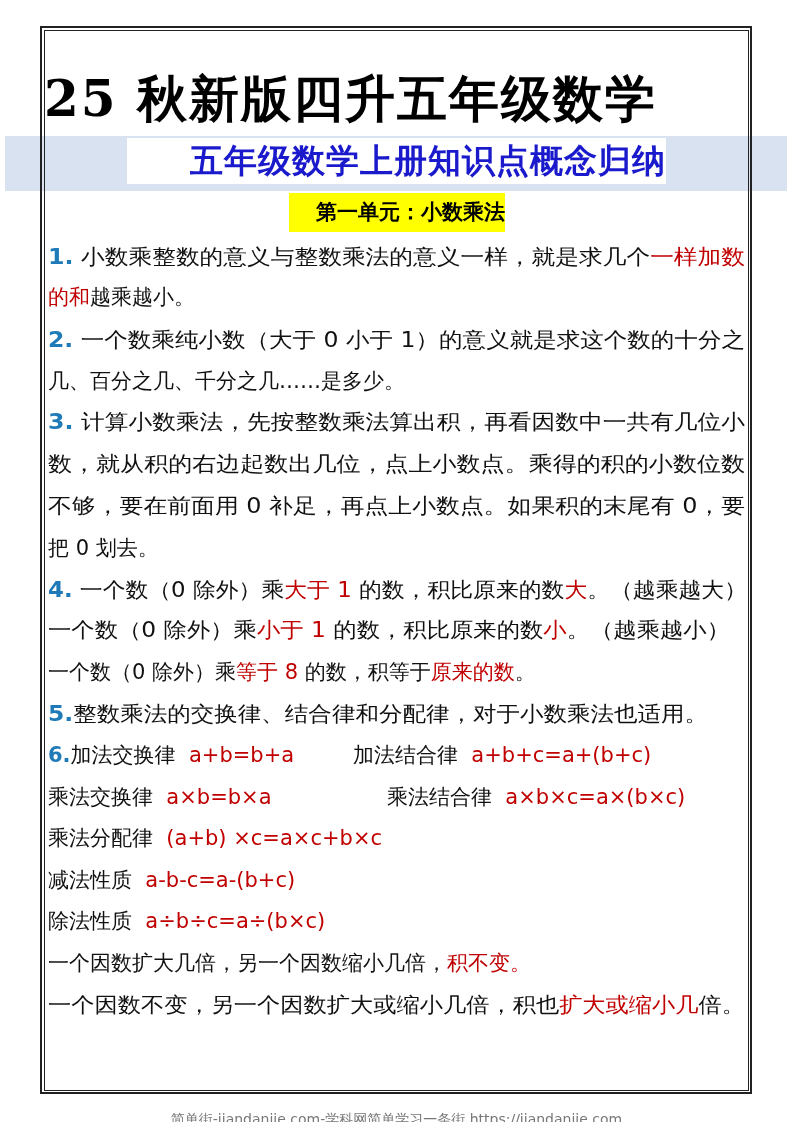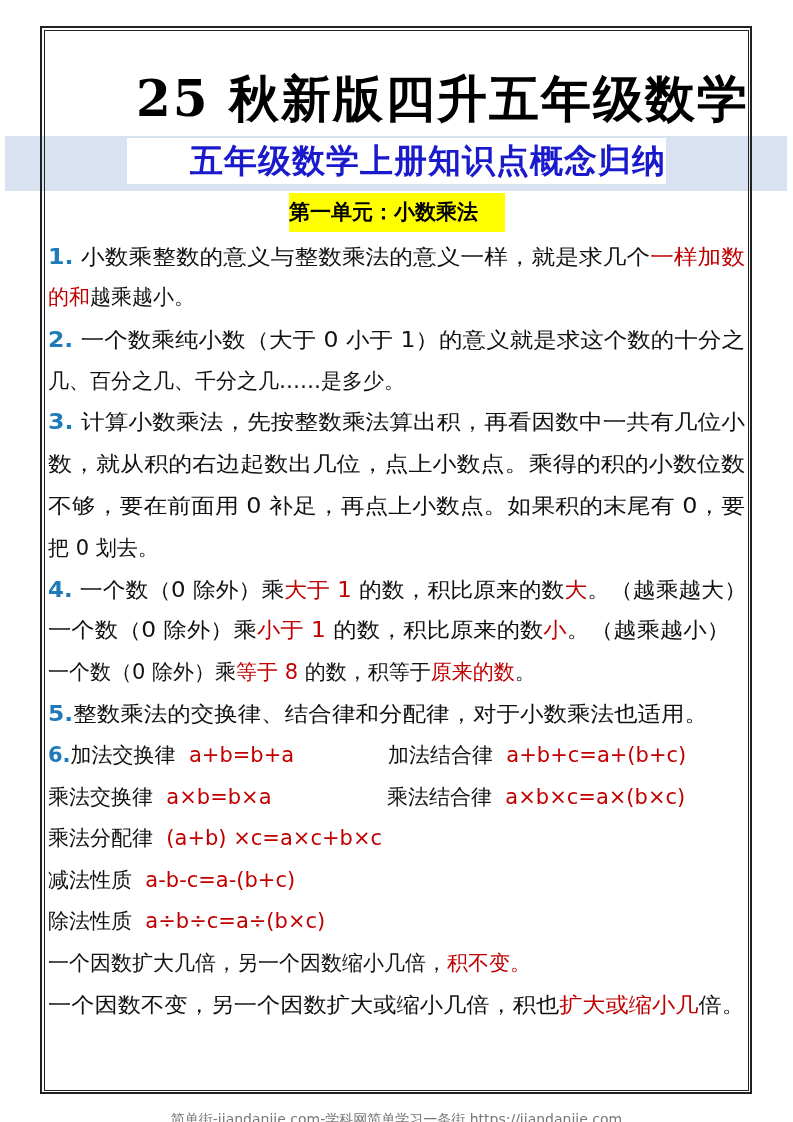--- a/index.html
+++ b/index.html
@@ -2,29 +2,29 @@
 <html><head>
 <meta charset="utf-8">
 <style>
   html, body { margin: 0; padding: 0; background: #ffffff; }
   body { width: 793px; height: 1122px; position: relative; overflow: hidden;
          font-family: "DejaVu Sans", "Liberation Sans", sans-serif; color: #000; }
   .frame-outer { position: absolute; left: 40px; top: 26px; width: 712px; height: 1068px;
                  border: 2px solid #222; box-sizing: border-box; }
   .frame-inner { position: absolute; left: 44px; top: 30px; width: 705px; height: 1061px;
                  border: 1px solid #222; box-sizing: border-box; }
-  .title { position: absolute; left: 44px; top: 66px; width: 705px; text-align: right;
+  .title { position: absolute; left: 44px; top: 66px; width: 705px; text-align: left;
            font-family: "DejaVu Serif", "Liberation Serif", serif; font-weight: bold;
            font-size: 50px; line-height: 66px; letter-spacing: 2px; color: #000; }
   .band { position: absolute; left: 5px; top: 136px; width: 782px; height: 55px; background: #d9e2f1; }
   .subtitle-box { position: absolute; left: 127px; top: 138px; width: 539px; height: 46px; background: #fff;
                   text-align: right; font-family: "DejaVu Serif", "Liberation Serif", serif; font-weight: bold;
                   font-size: 33px; line-height: 46px; color: #1a1acc; letter-spacing: 1px; white-space: nowrap; }
   .unit-heading { position: absolute; left: 289px; top: 193px; width: 216px; height: 39px; background: #ffff00;
-                  text-align: left; font-weight: bold; font-size: 21px; line-height: 39px; color: #000; white-space: nowrap; }
+                  text-align: right; font-weight: bold; font-size: 21px; line-height: 39px; color: #000; white-space: nowrap; }
   .line { position: absolute; left: 48px; font-size: 21px; line-height: 30px; white-space: nowrap; color: #111; }
   .num { color: #1f7ab8; font-weight: bold; }
   .red { color: #c00000; }
   .footer { position: absolute; left: 44px; top: 1069px; width: 705px; text-align: center;
             font-size: 14px; line-height: 20px; color: #777; white-space: nowrap; margin-top: 40px; }
   .fit { display: inline-block; transform-origin: left center; }
 </style>
 </head>
 <body>
 
@@ -85,21 +85,21 @@
 
 <div class="line" style="top:699px">
   <span class="fit" style="width: auto; transform: scaleX(1.11941);">
     <span class="num">5.</span><span>整数乘法的交换律、结合律和分配律，对于小数乘法也适用。</span>
   </span>
 </div>
 
 <div class="line" style="top:740px">
   <span class="num">6.</span><span>加法交换律</span>&nbsp;&nbsp;<span class="red">a+b=b+a</span>
 </div>
-<div class="line" style="top:740px; left:388px">
+<div class="line" style="top:740px; left:353px">
   <span>加法结合律</span>&nbsp;&nbsp;<span class="red">a+b+c=a+(b+c)</span>
 </div>
 <div class="line" style="top:782px">
   <span>乘法交换律</span>&nbsp;&nbsp;<span class="red">a×b=b×a</span>
 </div>
 <div class="line" style="top:782px; left:387px">
   <span>乘法结合律</span>&nbsp;&nbsp;<span class="red">a×b×c=a×(b×c)</span>
 </div>
 <div class="line" style="top:823px">
   <span>乘法分配律</span>&nbsp;&nbsp;<span class="red">(a+b) ×c=a×c+b×c</span>

